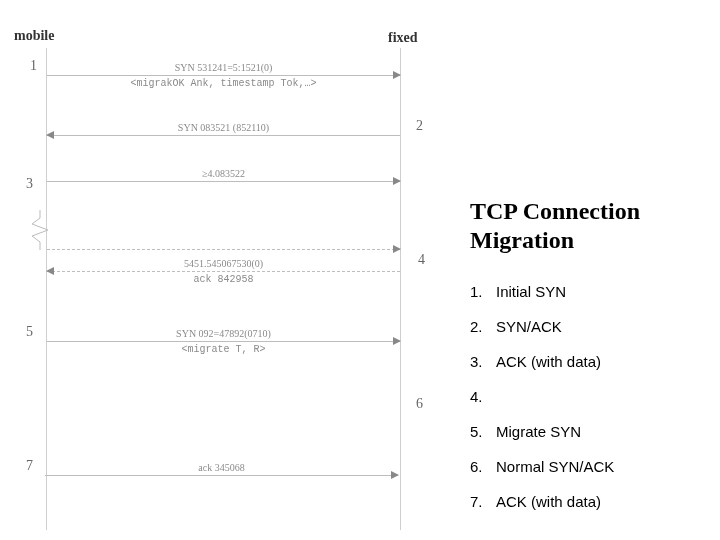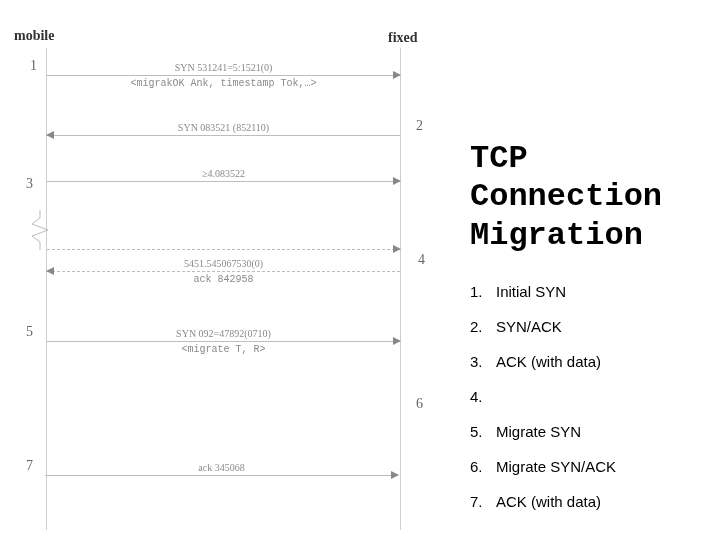--- a/index.html
+++ b/index.html
@@ -22,23 +22,23 @@
     height: 100%;
     position: relative;
     color: #555;
     filter: blur(0.4px);
   }
   .content-pane {
     flex: 1;
     padding: 24px 12px 12px 18px;
   }
   .title {
-    font-family: Liberation Mono, monospace;
+    font-family: Liberation Serif, serif;
     font-weight: bold;
-    font-size: 32px;
+    font-size: 24px;
     line-height: 1.2;
     color: #000;
     margin-bottom: 28px;
   }
   .steps {
     font-family: Arial, Helvetica, sans-serif;
     font-size: 15px;
     color: #000;
   }
   .step {
@@ -212,21 +212,21 @@
       </div>
       <div class="step">
         <span class="num">4.</span>
       </div>
       <div class="step">
         <span class="num">5.</span>
         <span class="txt">Migrate SYN</span>
       </div>
       <div class="step">
         <span class="num">6.</span>
-        <span class="txt">Migrate SYN/ACK</span>
+        <span class="txt">Normal SYN/ACK</span>
       </div>
       <div class="step">
         <span class="num">7.</span>
         <span class="txt">ACK (with data)</span>
       </div>
     </div>
   </div>
 
 </div>
 

